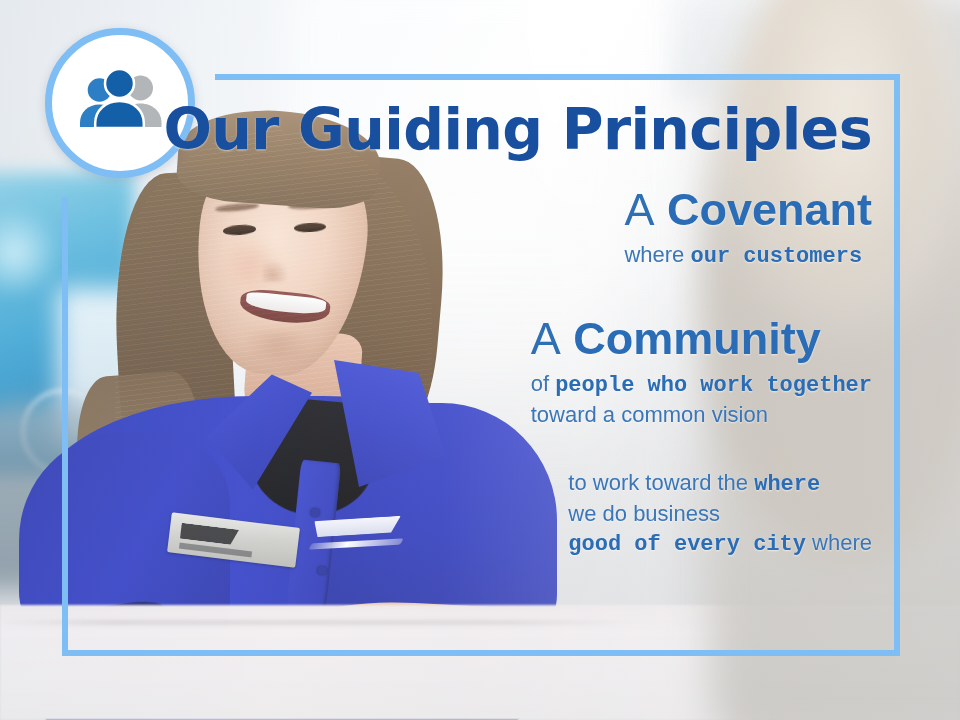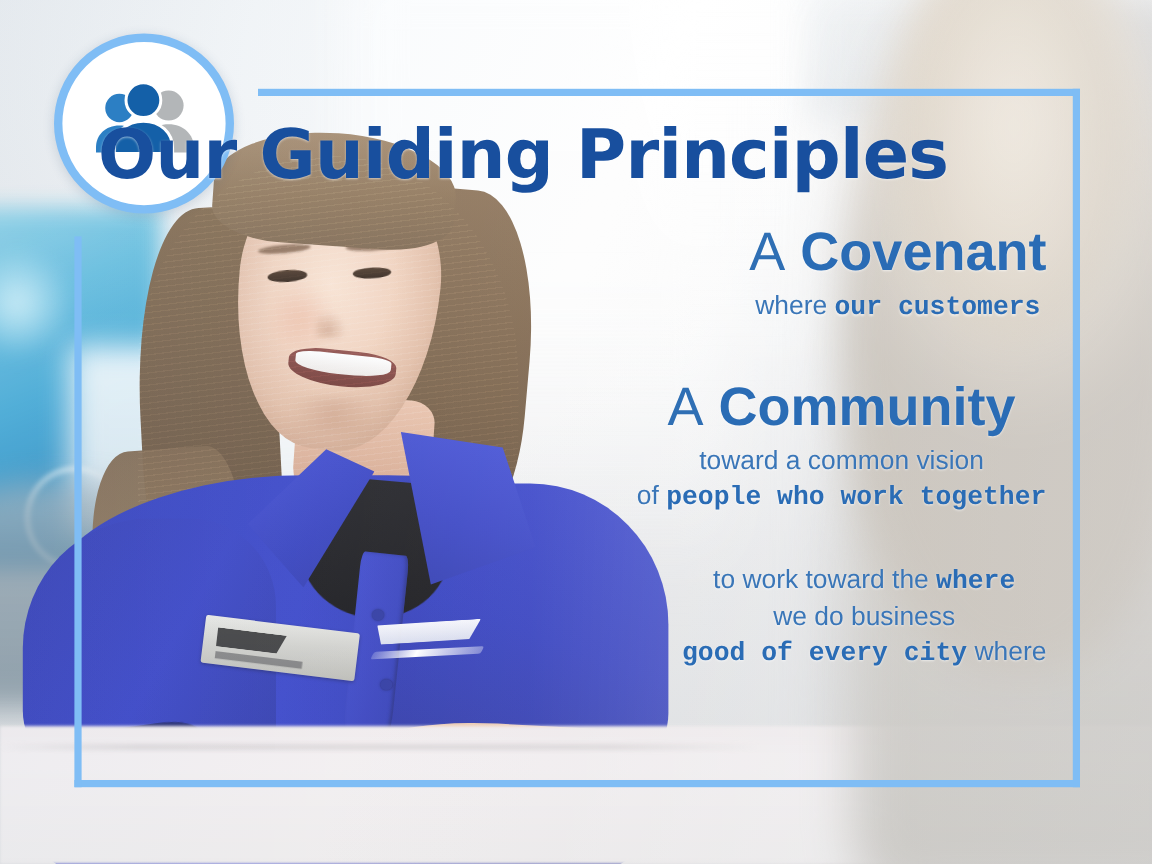--- a/index.html
+++ b/index.html
@@ -385,28 +385,28 @@
   }
   .icon-badge svg{ display:block; }
 
   
   .content{
     position:absolute; left:0; top:0; width:100%; height:100%;
     pointer-events:none;
   }
   .title{
     position:absolute; left:0; right:88px; top:96px;
-    text-align:center;
+    text-align:right;
     font-size:57px; font-weight:bold;
     letter-spacing:-.6px;
     color:#184f9e;
     text-shadow:0 1px 2px rgba(255,255,255,.55);
     font-family:"DejaVu Sans", sans-serif;
   }
-  .principle{ position:absolute; right:88px; text-align:center; }
+  .principle{ position:absolute; right:88px; text-align:left; }
   .p-head{
     font-size:45px; color:#2f6fb4; line-height:1.06;
     text-shadow:0 1px 2px rgba(255,255,255,.6);
   }
   .p-head .art{ font-weight:300; }
   .p-head .word{ font-weight:bold; color:#2a6cb5; }
   .p-sub{
     font-size:22px; color:#3a76b8; line-height:1.32; margin-top:6px;
     text-shadow:0 1px 2px rgba(255,255,255,.6);
   }
@@ -522,22 +522,22 @@
         <span><span>where </span><b>our customers</b></span>
       </div>
     </div>
 
     <div class="principle pr-2">
       <div class="p-head">
         <span class="art">A</span>
         <span class="word">Community</span>
       </div>
       <div class="p-sub">
+        <div><span>of </span><b>people who work together</b></div>
         <div>toward a common vision</div>
-        <div><span>of </span><b>people who work together</b></div>
       </div>
     </div>
 
     <div class="principle pr-3">
       <div class="p-sub">
         <div><span>to work toward the </span><b>where</b></div>
         <div>we do business</div>
         <div><b>good of every city</b><span> where</span></div>
       </div>
     </div>

